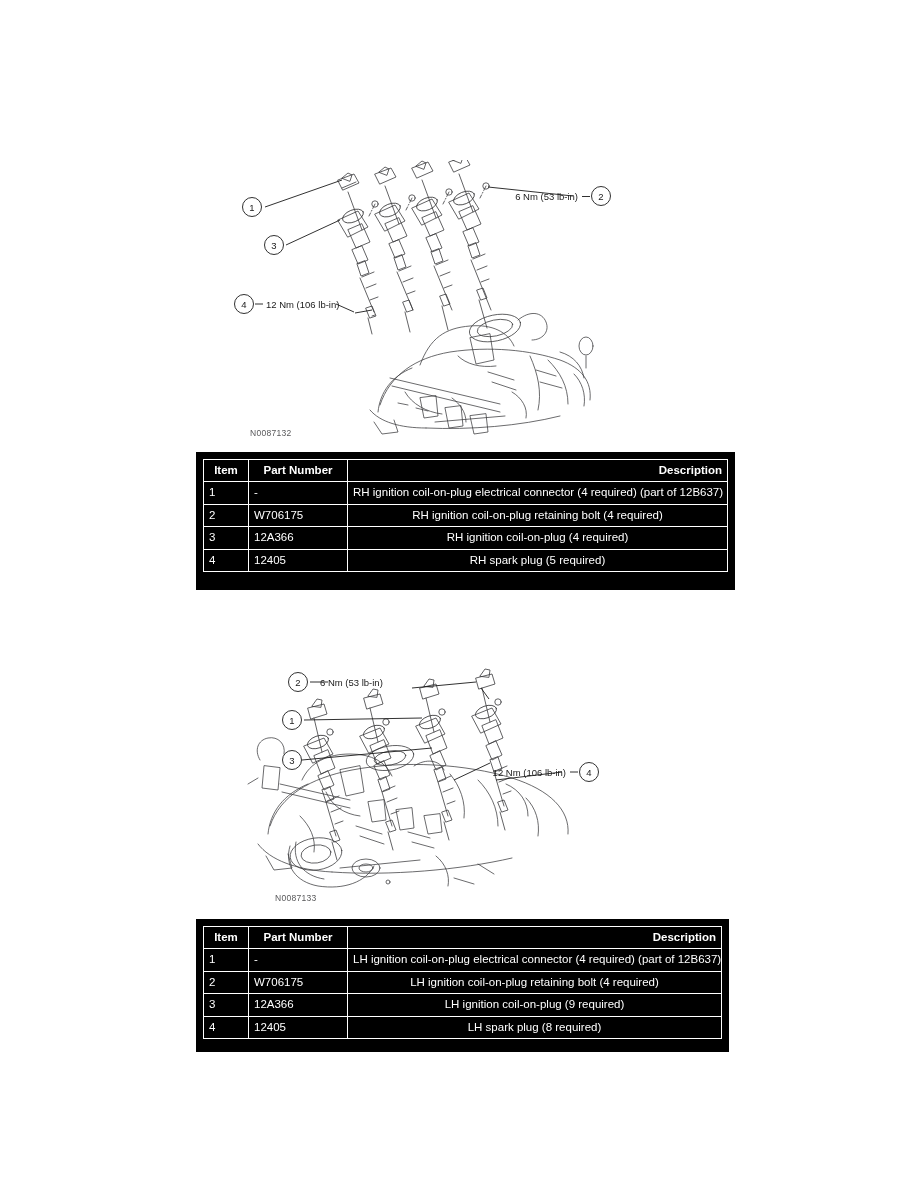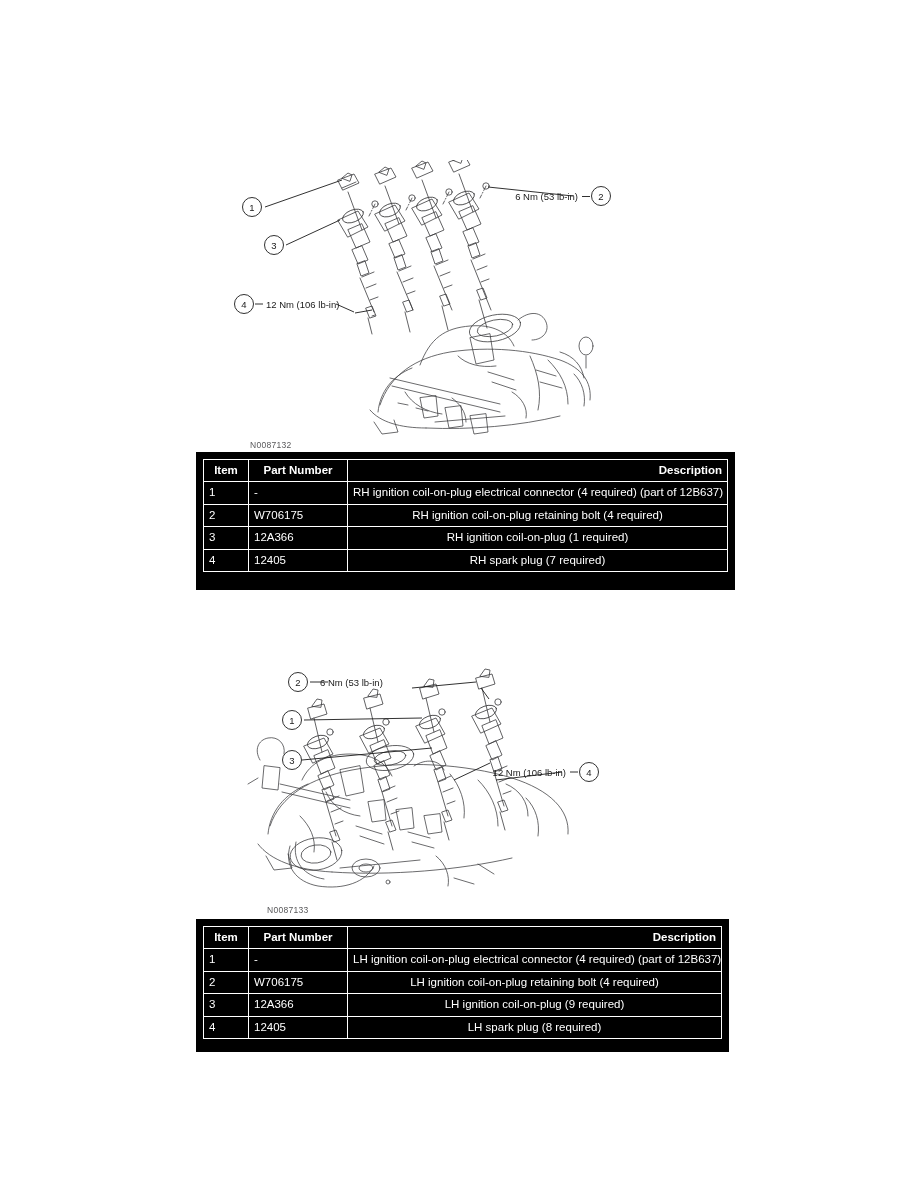--- a/index.html
+++ b/index.html
@@ -20,24 +20,23 @@
 
   .fig-svg{display:block;width:100%;height:100%;}
 
   .fig-id{
     position:absolute;
     font-size:8.5px;
     color:#58585a;
     letter-spacing:.3px;
     font-family:"Liberation Sans", sans-serif;
     white-space:nowrap;
-    margin-top:12px;
   }
   #fig-id-1{left:250px;top:428px;}
-  #fig-id-2{left:242px;top:893px;padding-left:25px;}
+  #fig-id-2{left:250px;top:893px;padding-left:25px;}
 
   
   .table-block{
     position:absolute;
     background:#000000;
     box-sizing:border-box;
     padding:7px;
   }
   #table-block-1{left:196px;top:452px;width:539px;height:138px;}
   #table-block-2{left:196px;top:919px;width:533px;height:133px;}
@@ -267,26 +266,26 @@
           <td class="col-desc">RH ignition coil-on-plug electrical connector (4 required) (part of 12B637)</td>
         </tr>
         <tr>
           <td class="col-item">2</td>
           <td class="col-part">W706175</td>
           <td class="col-desc">RH ignition coil-on-plug retaining bolt (4 required)</td>
         </tr>
         <tr class="sep-row">
           <td class="col-item">3</td>
           <td class="col-part">12A366</td>
-          <td class="col-desc">RH ignition coil-on-plug (1 required)</td>
+          <td class="col-desc">RH ignition coil-on-plug (4 required)</td>
         </tr>
         <tr>
           <td class="col-item">4</td>
           <td class="col-part">12405</td>
-          <td class="col-desc">RH spark plug (7 required)</td>
+          <td class="col-desc">RH spark plug (5 required)</td>
         </tr>
       </tbody>
     </table>
   </div>
 
   <div class="figure" id="figure-2">
     <svg class="fig-svg" viewBox="0 0 430 290" xmlns="http://www.w3.org/2000/svg">
       <g fill="none" stroke="#3a3a3c" stroke-width="0.8" stroke-linejoin="round" stroke-linecap="round">
 
         <g id="lh-coils">

